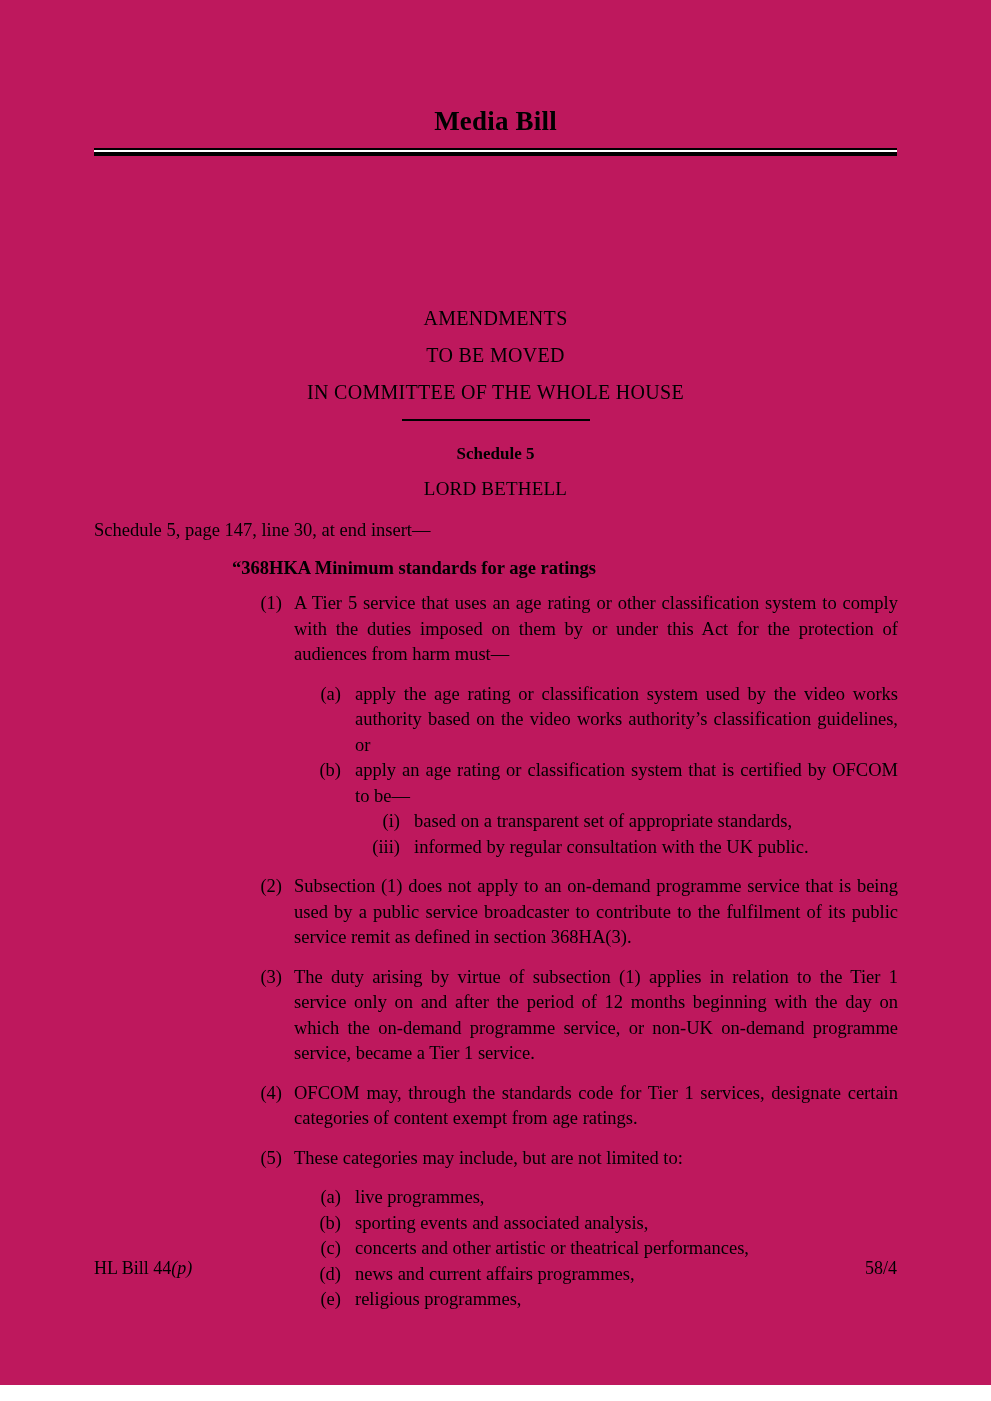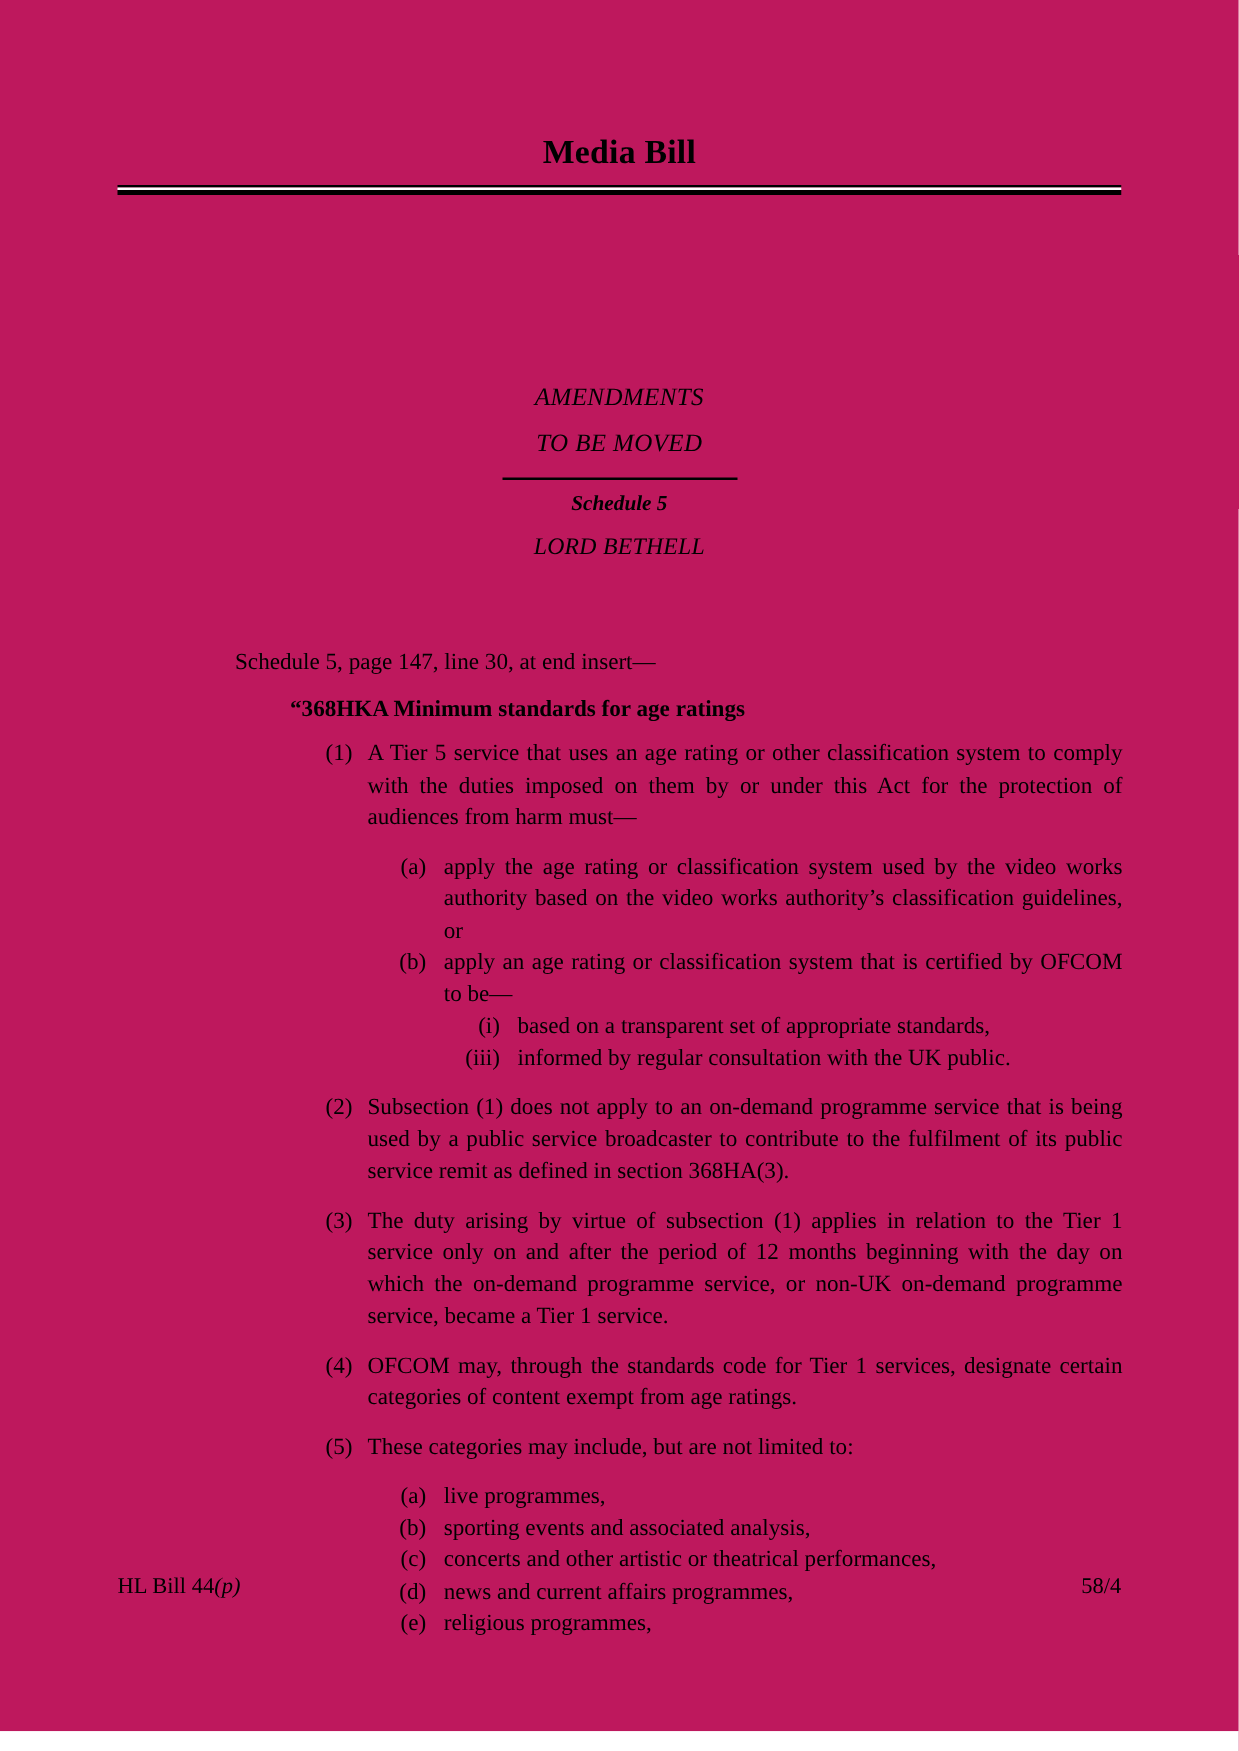--- a/index.html
+++ b/index.html
@@ -51,57 +51,55 @@
     background: #000;
   }
 
   
   .heading-block {
     position: absolute;
     left: 94px;
     top: 300px;
     width: 803px;
     text-align: center;
-    font-style: italic;
   }
   .heading-line {
     font-size: 20px;
     line-height: 37px;
     letter-spacing: 0.3px;
   }
   .heading-rule {
     width: 188px;
     height: 1.6px;
     background: #000;
     margin: 8px auto 0 auto;
   }
   .schedule-head {
     font-size: 17px;
     font-weight: bold;
-    margin-top: 8px;
+    margin-top: 22px;
     line-height: 22px;
   }
   .sponsor {
     font-size: 19px;
     margin-top: 12px;
     line-height: 24px;
     letter-spacing: 0.2px;
   }
 
   
   .body-area {
     position: absolute;
     left: 94px;
     top: 518px;
     width: 804px;
     font-size: 18.5px;
     line-height: 25.5px;
   }
   .amend-lead {
-    margin-left: 94px;
     margin-bottom: 12px;
   }
   .insert-head {
     margin-left: 138px;
     font-weight: bold;
     font-size: 18.5px;
     margin-bottom: 10px;
   }
 
   
@@ -169,20 +167,21 @@
     <div class="double-rule">
       <div class="rule-thin"></div>
       <div class="rule-gap"></div>
       <div class="rule-thick"></div>
     </div>
   </div>
 
   <div class="heading-block">
     <div class="heading-line">AMENDMENTS</div>
     <div class="heading-line">TO BE MOVED</div>
+    <div class="heading-line">IN COMMITTEE OF THE WHOLE HOUSE</div>
     <div class="heading-rule"></div>
     <div class="schedule-head">Schedule 5</div>
     <div class="sponsor">LORD BETHELL</div>
   </div>
 
   <div class="body-area">
 
     <div class="amend-lead">Schedule 5, page 147, line 30, at end insert—</div>
 
     <div class="insert-head">“368HKA Minimum standards for age ratings</div>

